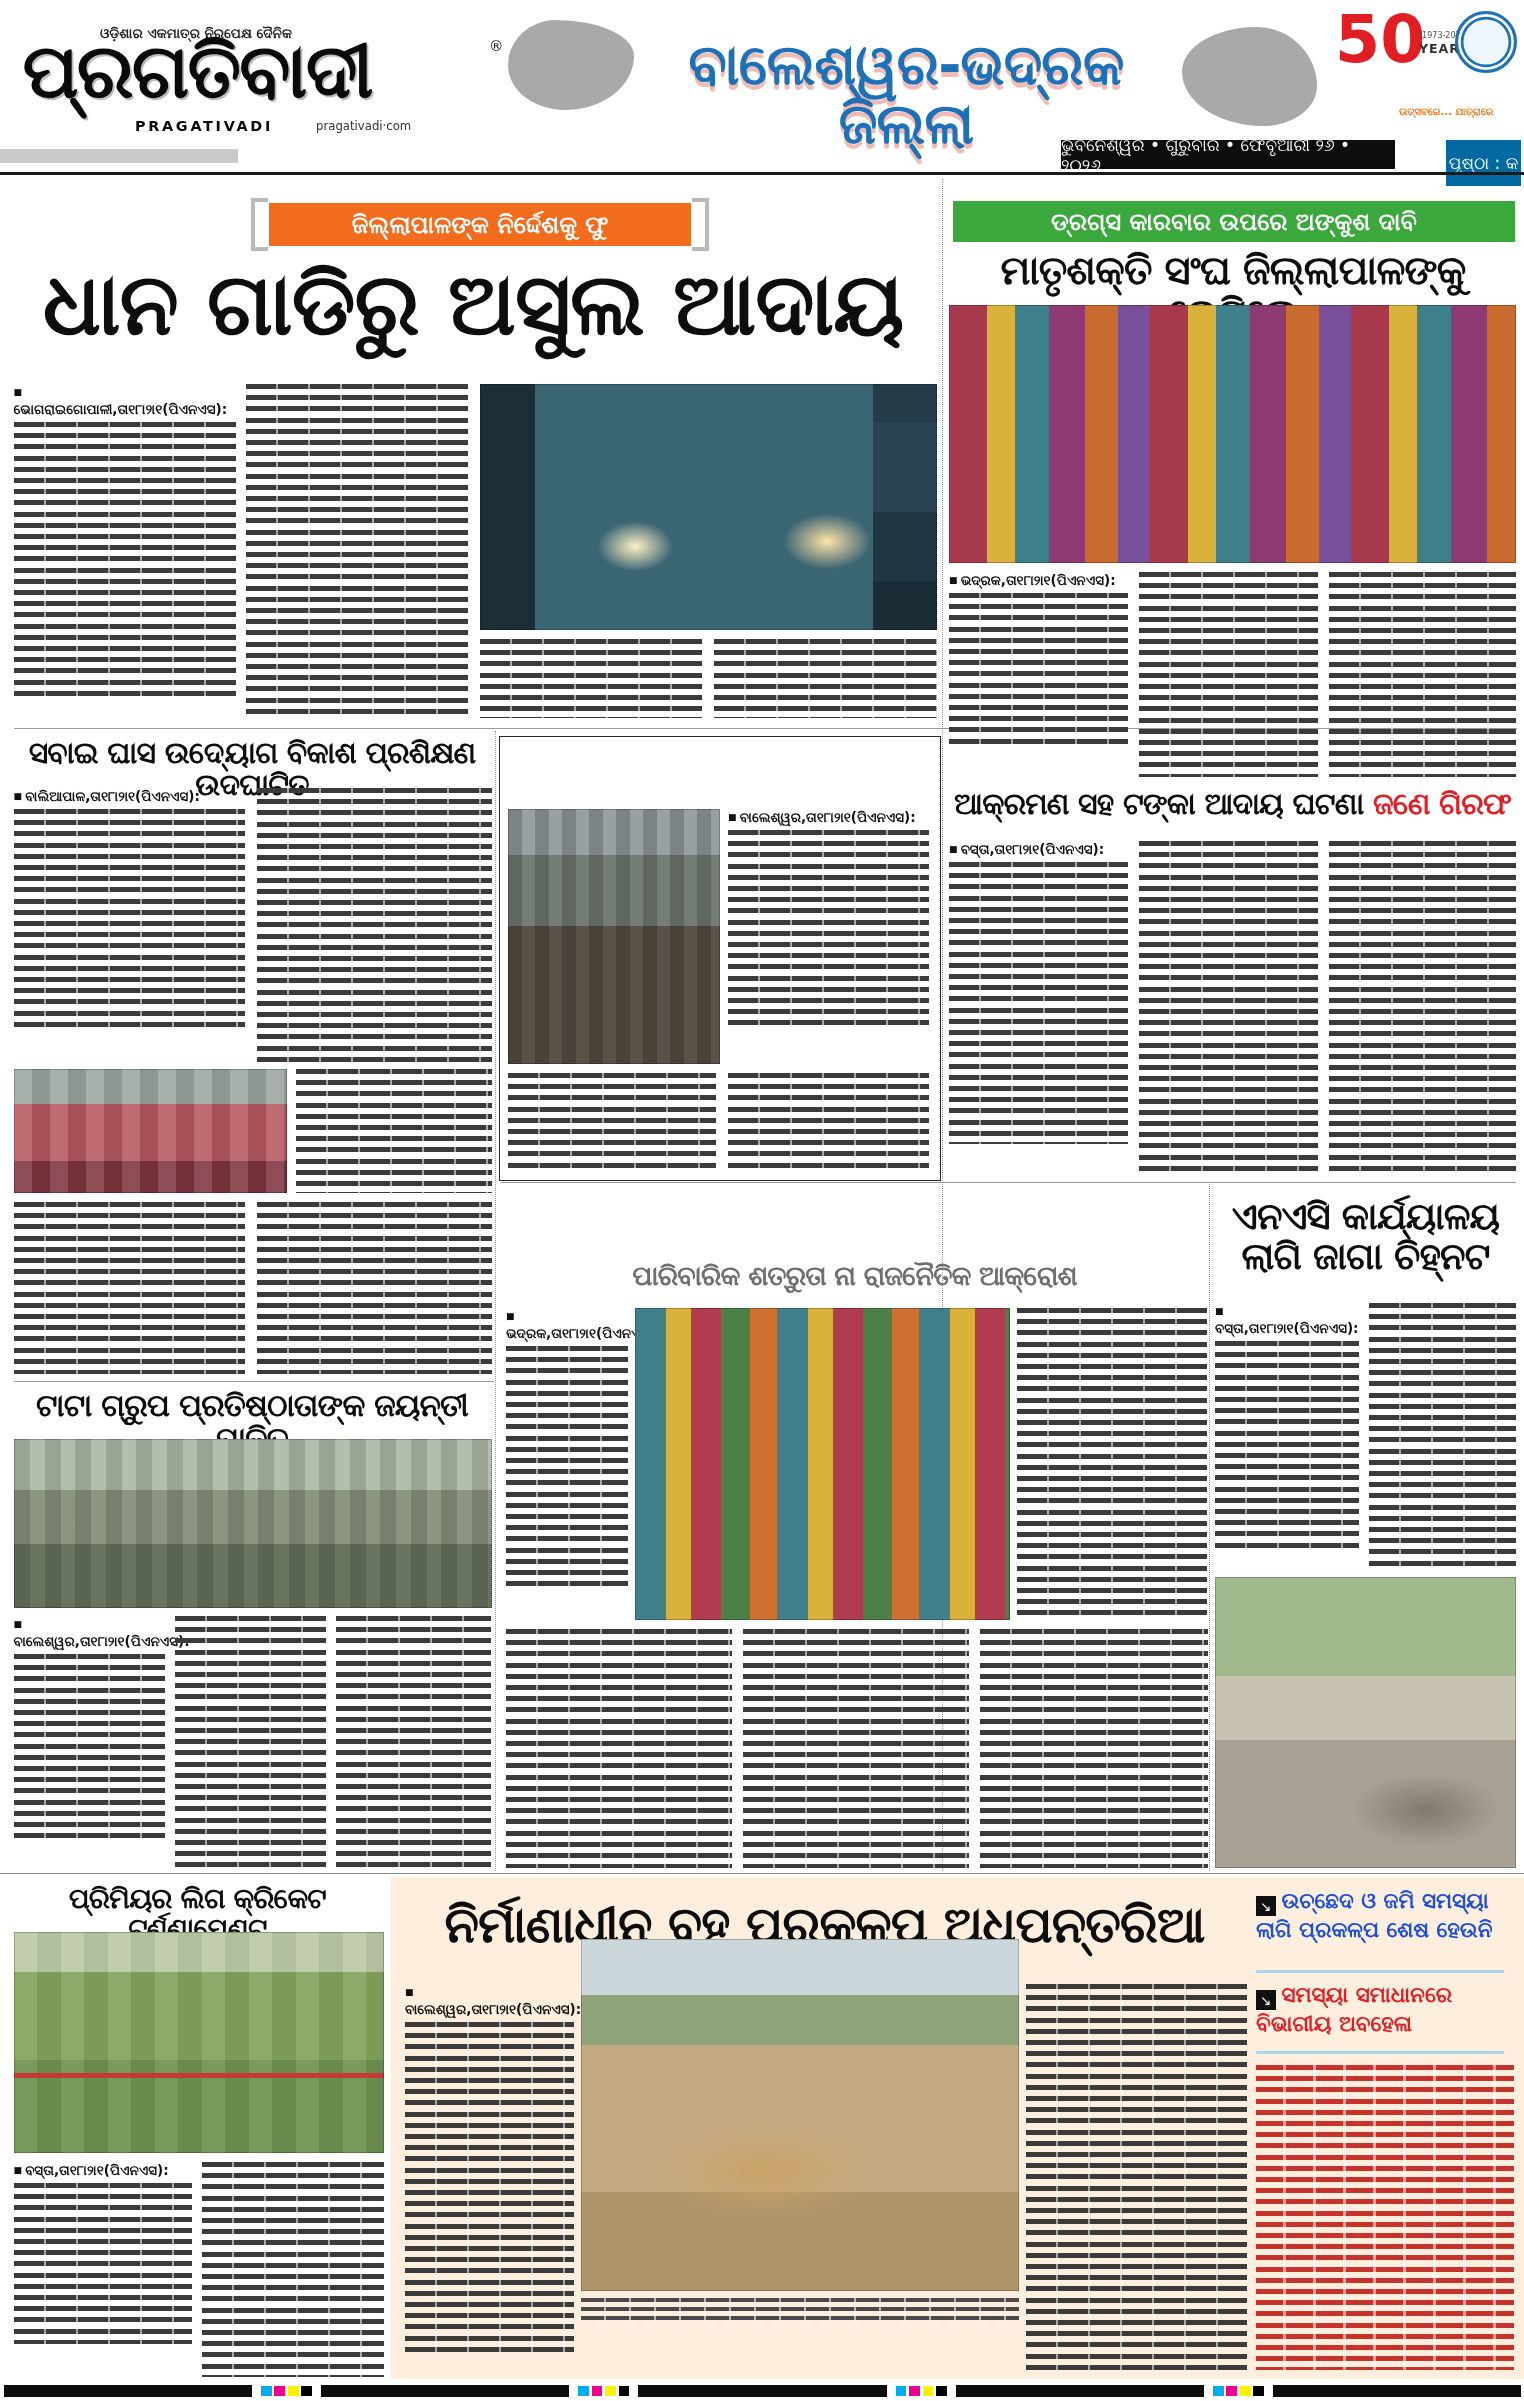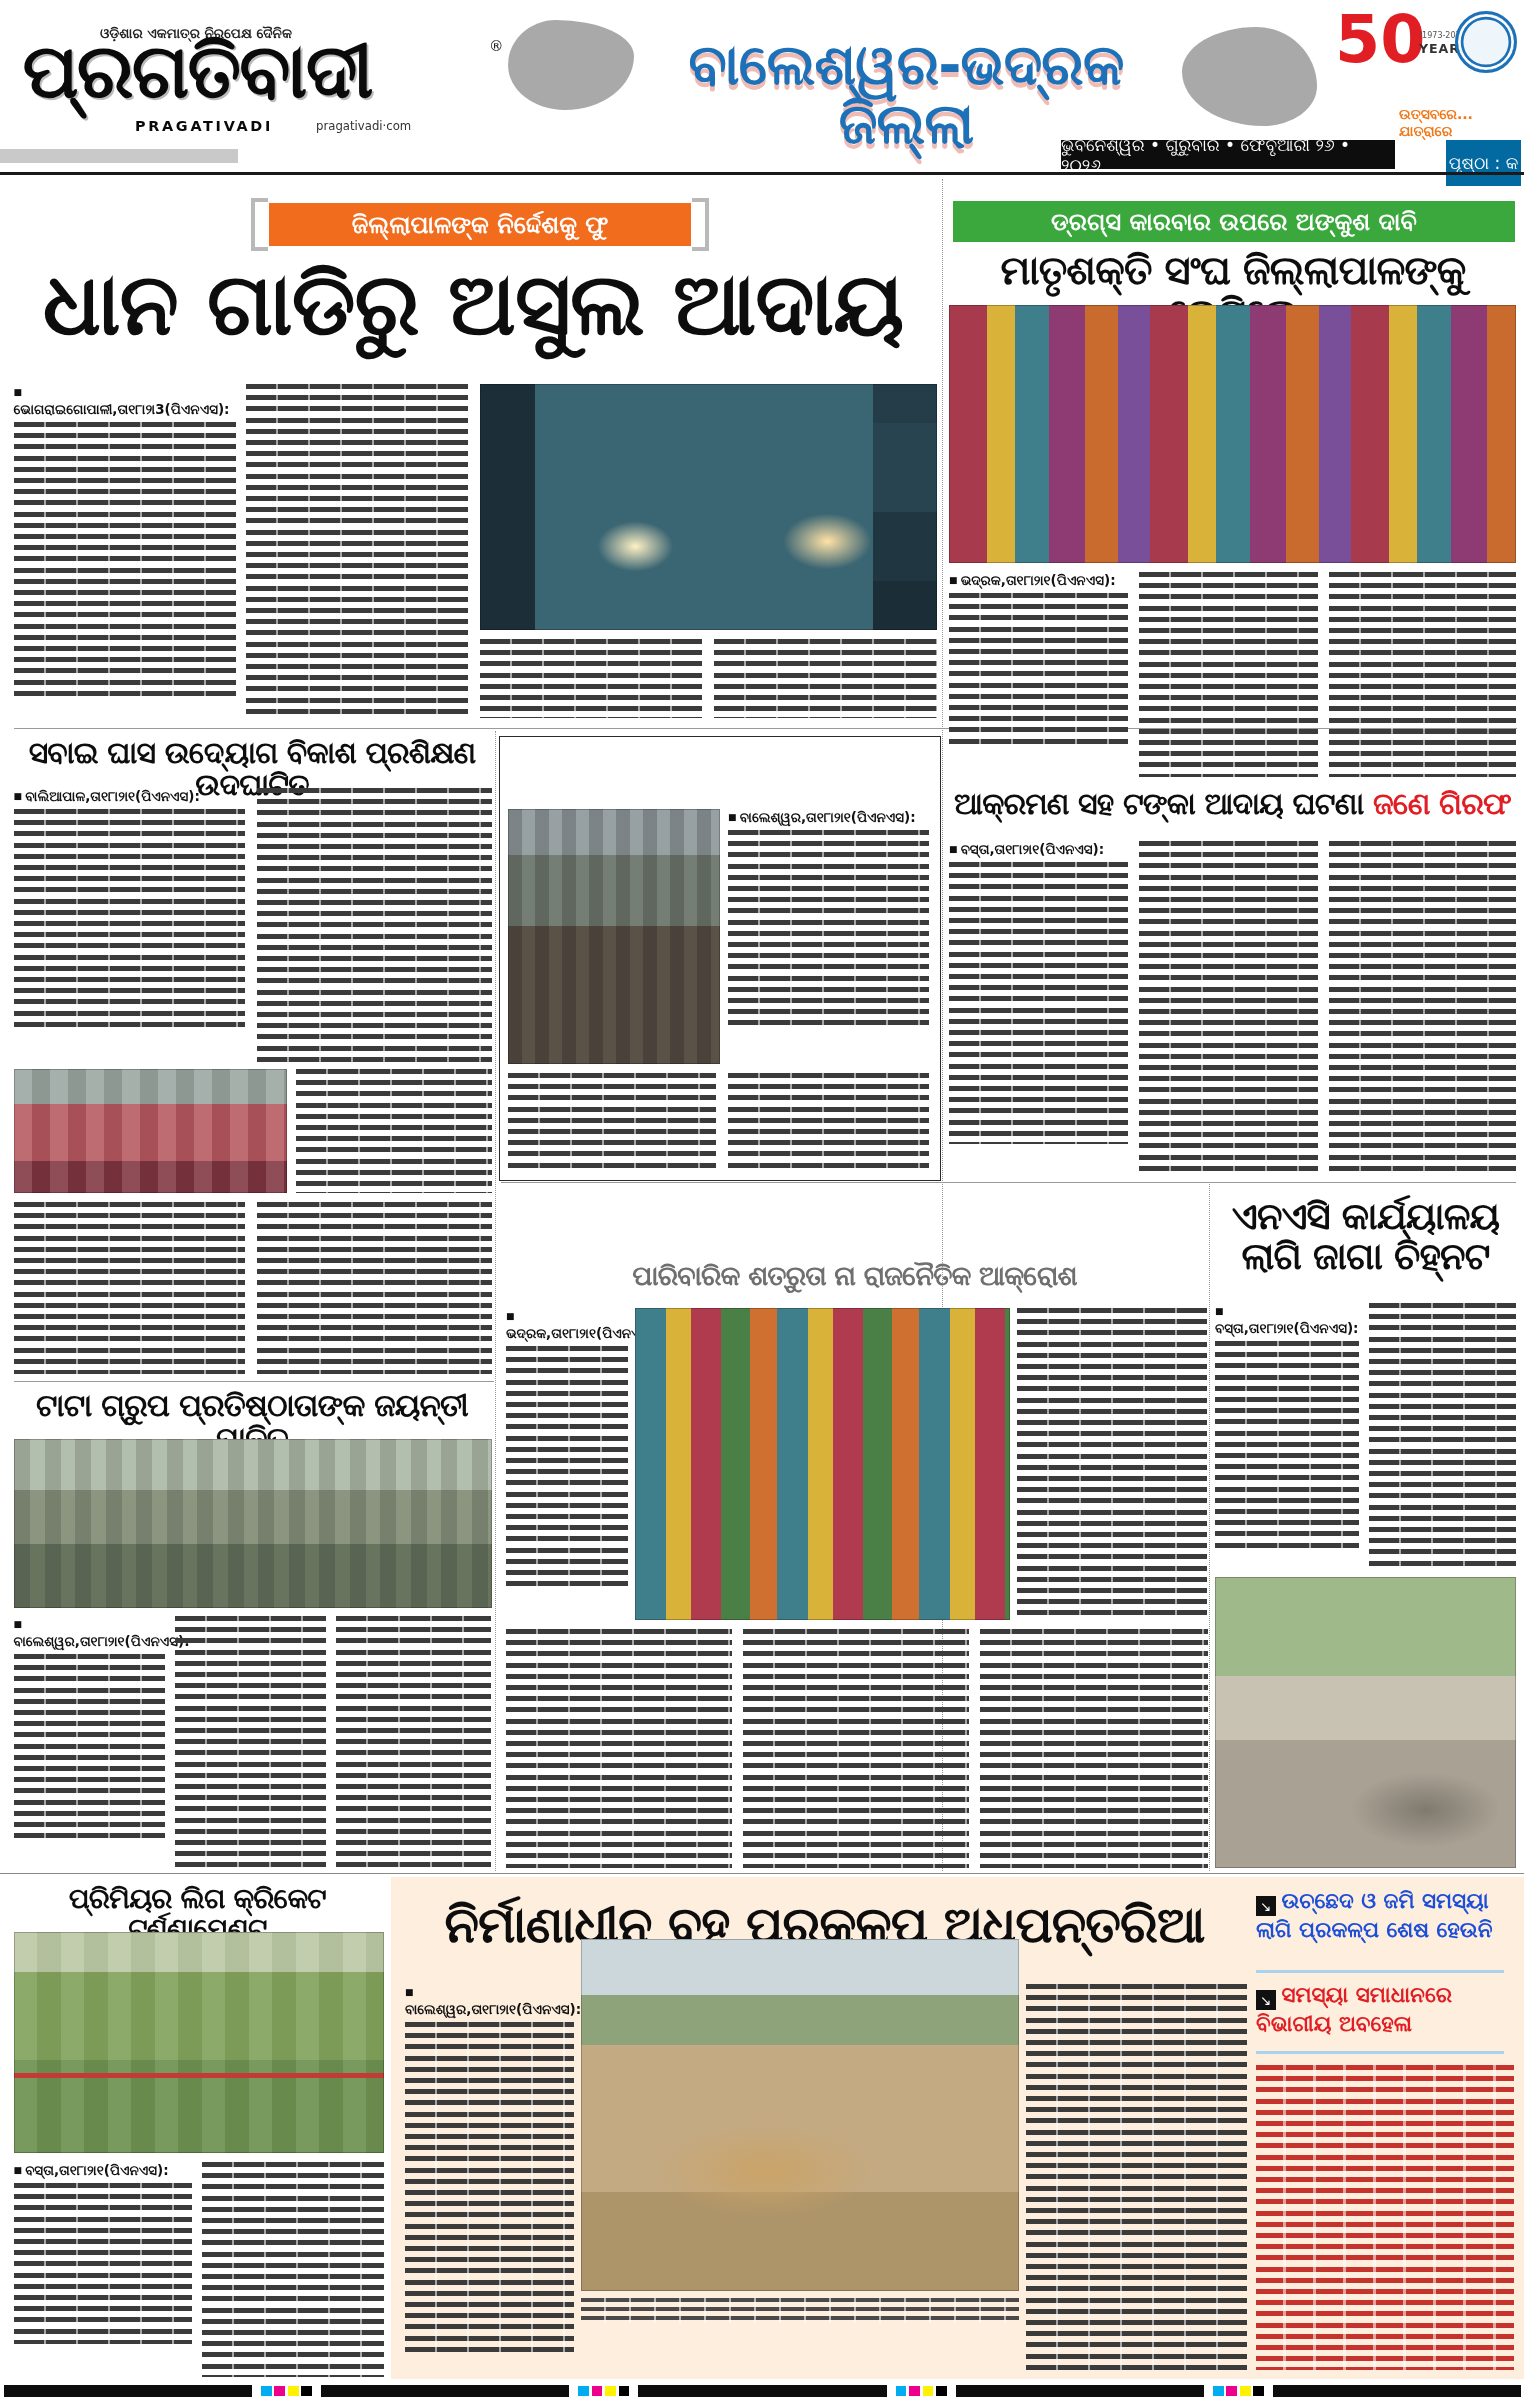--- a/index.html
+++ b/index.html
@@ -78,42 +78,42 @@
 
   <div class="abs" style="left:508px;top:20px;width:126px;height:90px;background:#a9a9a9;border-radius:38% 62% 55% 45%/50% 40% 60% 50%;"></div>
   <div class="abs" style="left:1182px;top:27px;width:135px;height:99px;background:#a9a9a9;border-radius:55% 45% 40% 60%/45% 60% 40% 55%;"></div>
 
   <div class="abs" style="left:619px;top:36px;width:574px;font-size:56px;font-weight:900;color:#1d71b8;text-align:center;line-height:1.05;letter-spacing:-0.9px;text-shadow:0 4.5px 0 rgba(210,60,40,.35);">ବାଲେଶ୍ୱର-ଭଦ୍ରକ ଜିଲ୍ଲା</div>
 
   <div class="abs" style="left:1335px;top:7.2px;font-size:65px;font-weight:900;color:#e01e24;line-height:1;">50</div>
   <div class="abs" style="left:1419px;top:30.5px;font-size:8px;color:#555;">(1973-2022)</div>
   <div class="abs" style="left:1419px;top:41px;font-size:12.6px;font-weight:bold;color:#333;letter-spacing:0.9px;">YEARS</div>
   <div class="abs" style="left:1455px;top:10.8px;width:56px;height:56px;border-radius:50%;border:3.6px solid #1d71b8;box-shadow:inset 0 0 0 2.7px #fff,inset 0 0 0 5.4px #1d71b8;background:#eef5fb;"></div>
-  <div class="abs" style="left:1399px;top:106px;width:126px;font-size:14px;color:#f07818;font-weight:bold;">ଉତ୍ସବରେ... ଯାତ୍ରାରେ</div>
+  <div class="abs" style="left:1399px;top:106px;width:126px;font-size:10px;color:#f07818;font-weight:bold;">ଉତ୍ସବରେ... ଯାତ୍ରାରେ</div>
 
   <div class="abs" style="left:0;top:149px;width:238px;height:14.4px;background:#c9c9c9;"></div>
   <div class="abs" style="left:1061px;top:140px;width:334px;height:29px;background:#0d0d0d;color:#fff;font-size:17px;display:flex;align-items:center;justify-content:center;">ଭୁବନେଶ୍ୱର • ଗୁରୁବାର • ଫେବୃଆରୀ ୨୬ • ୨୦୨୬</div>
   <div class="abs" style="left:1446px;top:140px;width:75px;height:46px;background:#0369a1;color:#fff;font-size:17px;display:flex;align-items:center;justify-content:center;">ପୃଷ୍ଠା : କ</div>
   <div class="abs" style="left:0;top:172px;width:1525px;border-top:3.6px solid #1a1a1a;"></div>
 
   <div class="abs vsep" style="left:942px;top:179px;height:1692px;"></div>
   <div class="abs vsep" style="left:495px;top:731px;height:1140px;"></div>
   <div class="abs vsep" style="left:1209px;top:1184px;height:687px;"></div>
   <div class="abs hsep" style="left:13.5px;top:728px;width:1503px;"></div>
   <div class="abs hsep" style="left:501px;top:1182px;width:1015px;"></div>
   <div class="abs hsep" style="left:13.5px;top:1381px;width:480px;"></div>
   <div class="abs hsep" style="left:0px;top:1873px;width:1525px;border-top:1.8px solid #8a8a8a;"></div>
 
   <div class="abs headline" style="left:9px;top:258px;width:928px;font-size:86px;">ଧାନ ଗାଡିରୁ ଅସୁଲ ଆଦାୟ</div>
   <div class="abs bracketwrap" style="left:269px;top:203px;width:422px;height:43px;">
     <div class="kicker" style="width:100%;height:100%;background:#f26c1e;font-size:24px;">ଜିଲ୍ଲାପାଳଙ୍କ ନିର୍ଦ୍ଦେଶକୁ ଫୁ</div>
   </div>
 
   <div class="abs" style="left:13.5px;top:384px;width:222px;height:334px;">
-    <div class="dateline">ଭୋଗରାଇଗୋପାଳୀ,ତା୧୮ା୨ା3(ପିଏନଏସ):</div>
+    <div class="dateline">ଭୋଗରାଇଗୋପାଳୀ,ତା୧୮ା୨ା୧(ପିଏନଏସ):</div>
     <div class="sim" style="height:278px;"></div>
   </div>
   <div class="abs sim" style="left:246px;top:384px;width:222px;height:334px;"></div>
   <div class="abs photo ph-truck" style="left:480px;top:384px;width:457px;height:246px;"></div>
   <div class="abs sim" style="left:480px;top:639px;width:222px;height:79px;"></div>
   <div class="abs sim" style="left:714px;top:639px;width:223px;height:79px;"></div>
 
   <div class="abs kicker" style="left:953px;top:201px;width:562px;height:41px;background:#3aa83c;font-size:24px;">ଡ୍ରଗ୍ସ କାରବାର ଉପରେ ଅଙ୍କୁଶ ଦାବି</div>
   <div class="abs headline" style="left:947px;top:249px;width:572px;font-size:40px;">ମାତୃଶକ୍ତି ସଂଘ ଜିଲ୍ଲାପାଳଙ୍କୁ ଭେଟିଲେ</div>
   <div class="abs photo ph-women" style="left:949px;top:305px;width:567px;height:258px;"></div>

